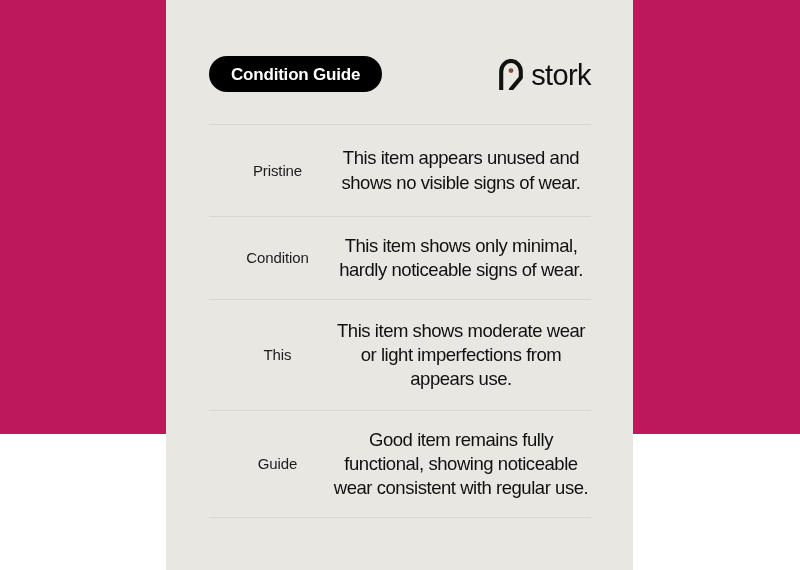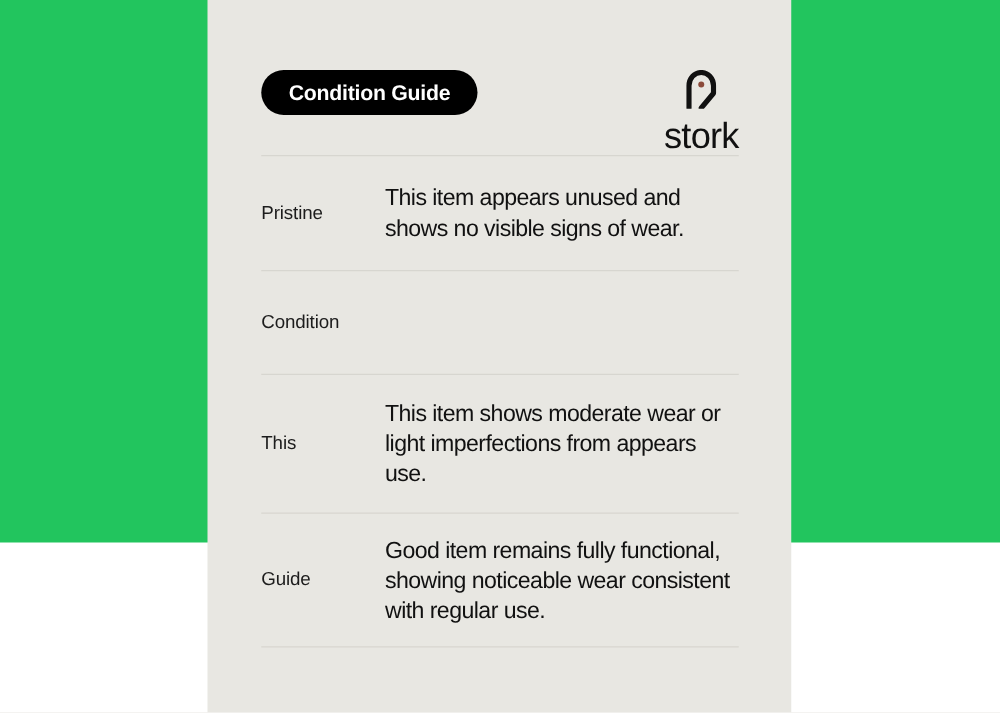--- a/index.html
+++ b/index.html
@@ -11,21 +11,22 @@
     height: 570px;
     background: #ffffff;
     font-family: "Liberation Sans", sans-serif;
     overflow: hidden;
   }
 
   #canvas {
     position: relative;
     width: 800px;
     height: 434px;
-    background: #22c55e;
+    background: #be185d;
+    text-align: center;
   }
 
   
   #card {
     position: absolute;
     left: 166px;
     top: 0px;
     width: 467px;
     height: 570px;
     background: #E8E7E2;
@@ -59,21 +60,20 @@
     white-space: nowrap;
     cursor: pointer;
     user-select: none;
   }
 
   .brand {
     display: inline-flex;
     align-items: center;
     gap: 7px;
     height: 36px;
-    flex-direction: column;
   }
   .brand-mark {
     display: block;
     width: 26px;
     height: 31px;
     flex: 0 0 auto;
   }
   .brand-name {
     font-size: 29px;
     font-weight: 500;
@@ -112,20 +112,21 @@
 
   .row-label {
     flex: 0 0 99px;   
     font-size: 15px;
     font-weight: 400;
     color: #1c1c1c;
     letter-spacing: -0.1px;
     line-height: 1.2;
     padding-right: 8px;
     box-sizing: border-box;
+    margin-left: 23px;
   }
 
   .row-desc {
     flex: 1 1 auto;
     font-size: 18.5px;
     font-weight: 500;
     color: #111111;
     letter-spacing: -0.45px;
     line-height: 1.3;
   }
@@ -165,20 +166,21 @@
           <div class="row-label">Pristine</div>
           <div class="row-desc">This item appears unused and shows no visible signs of wear.</div>
         </div>
       </div>
 
       <div class="divider"></div>
 
       <div class="row h-2line-b">
         <div class="row-inner">
           <div class="row-label">Condition</div>
+          <div class="row-desc">This item shows only minimal, hardly noticeable signs of wear.</div>
         </div>
       </div>
 
       <div class="divider"></div>
 
       <div class="row h-3line">
         <div class="row-inner">
           <div class="row-label">This</div>
           <div class="row-desc">This item shows moderate wear or light imperfections from appears use.</div>
         </div>

